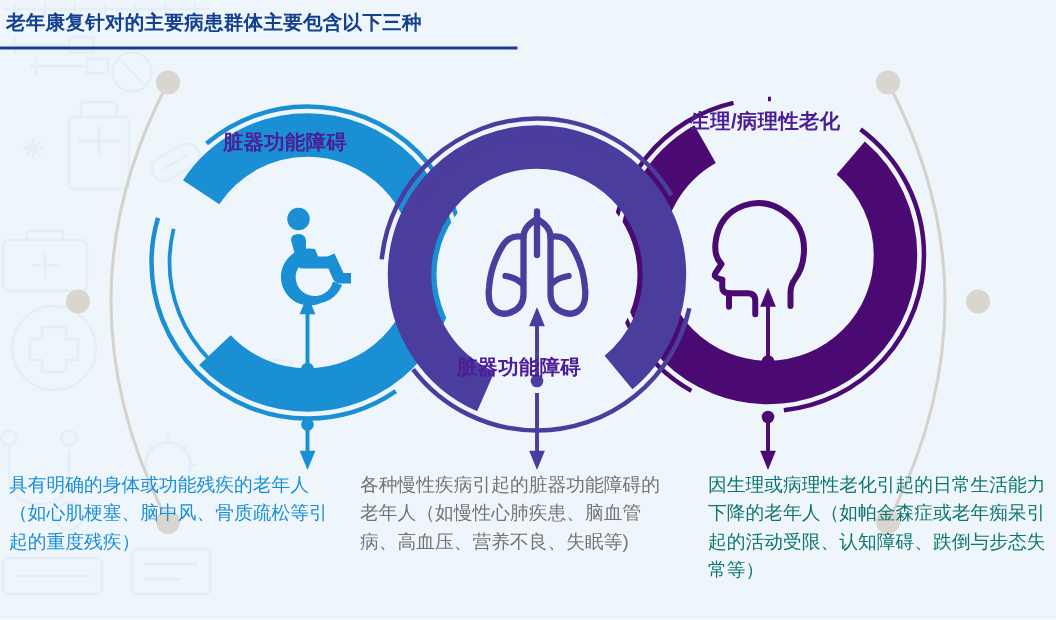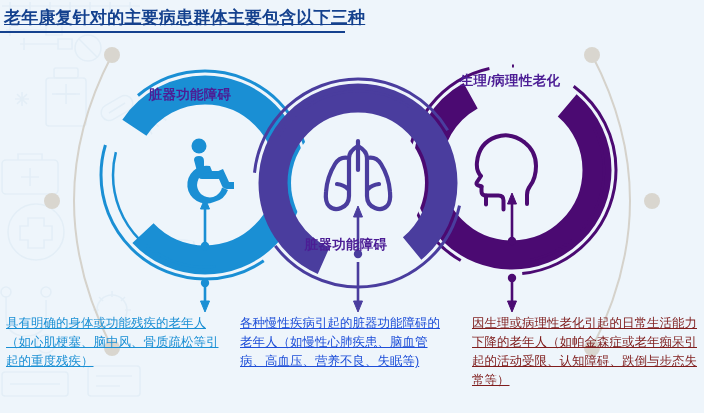--- a/index.html
+++ b/index.html
@@ -27,26 +27,25 @@
   .title-wrap {
     position: absolute;
     left: 0; top: 0;
     width: 704px;
     height: 34px;
   }
   .title-text {
     position: absolute;
     left: 4px;
     top: 6px;
-    font-size: 17px;
+    font-size: 13px;
     font-weight: bold;
     color: #14418e;
     letter-spacing: 0.2px;
     white-space: nowrap;
-    text-decoration: underline;
   }
   .title-rule {
     position: absolute;
     left: 0;
     top: 31px;
     width: 345px;
     height: 2px;
     background: #14418e;
   }
   
@@ -75,25 +74,24 @@
   #label-1 { left: 120px; top: 86px; width: 140px; }
   #label-2 { left: 266px; top: 236px; width: 160px; }
   #label-3 { left: 430px; top: 72px; width: 160px; }
   
   .desc {
     position: absolute;
     top: 314px;
     font-size: 12.5px;
     line-height: 19px;
     font-weight: normal;
-    text-decoration: underline;
   }
   #desc-1 { left: 6px;   width: 214px; color: #1a8fd4; }
-  #desc-2 { left: 240px; width: 212px; color: #1d4ed8; }
-  #desc-3 { left: 472px; width: 228px; color: #7f1d1d; }
+  #desc-2 { left: 240px; width: 212px; color: #737373; }
+  #desc-3 { left: 472px; width: 228px; color: #0f766e; }
 </style>
 </head>
 <body>
 
 <div id="page">
 
   <svg class="wm-layer" viewBox="0 0 210 413" xmlns="http://www.w3.org/2000/svg">
     <g stroke="#d3e3f0" stroke-width="1.6" fill="none">
 
       <path d="M6 30 L46 30 M10 24 L10 36 M46 25 L62 25 L62 35 L46 35 Z"></path>

